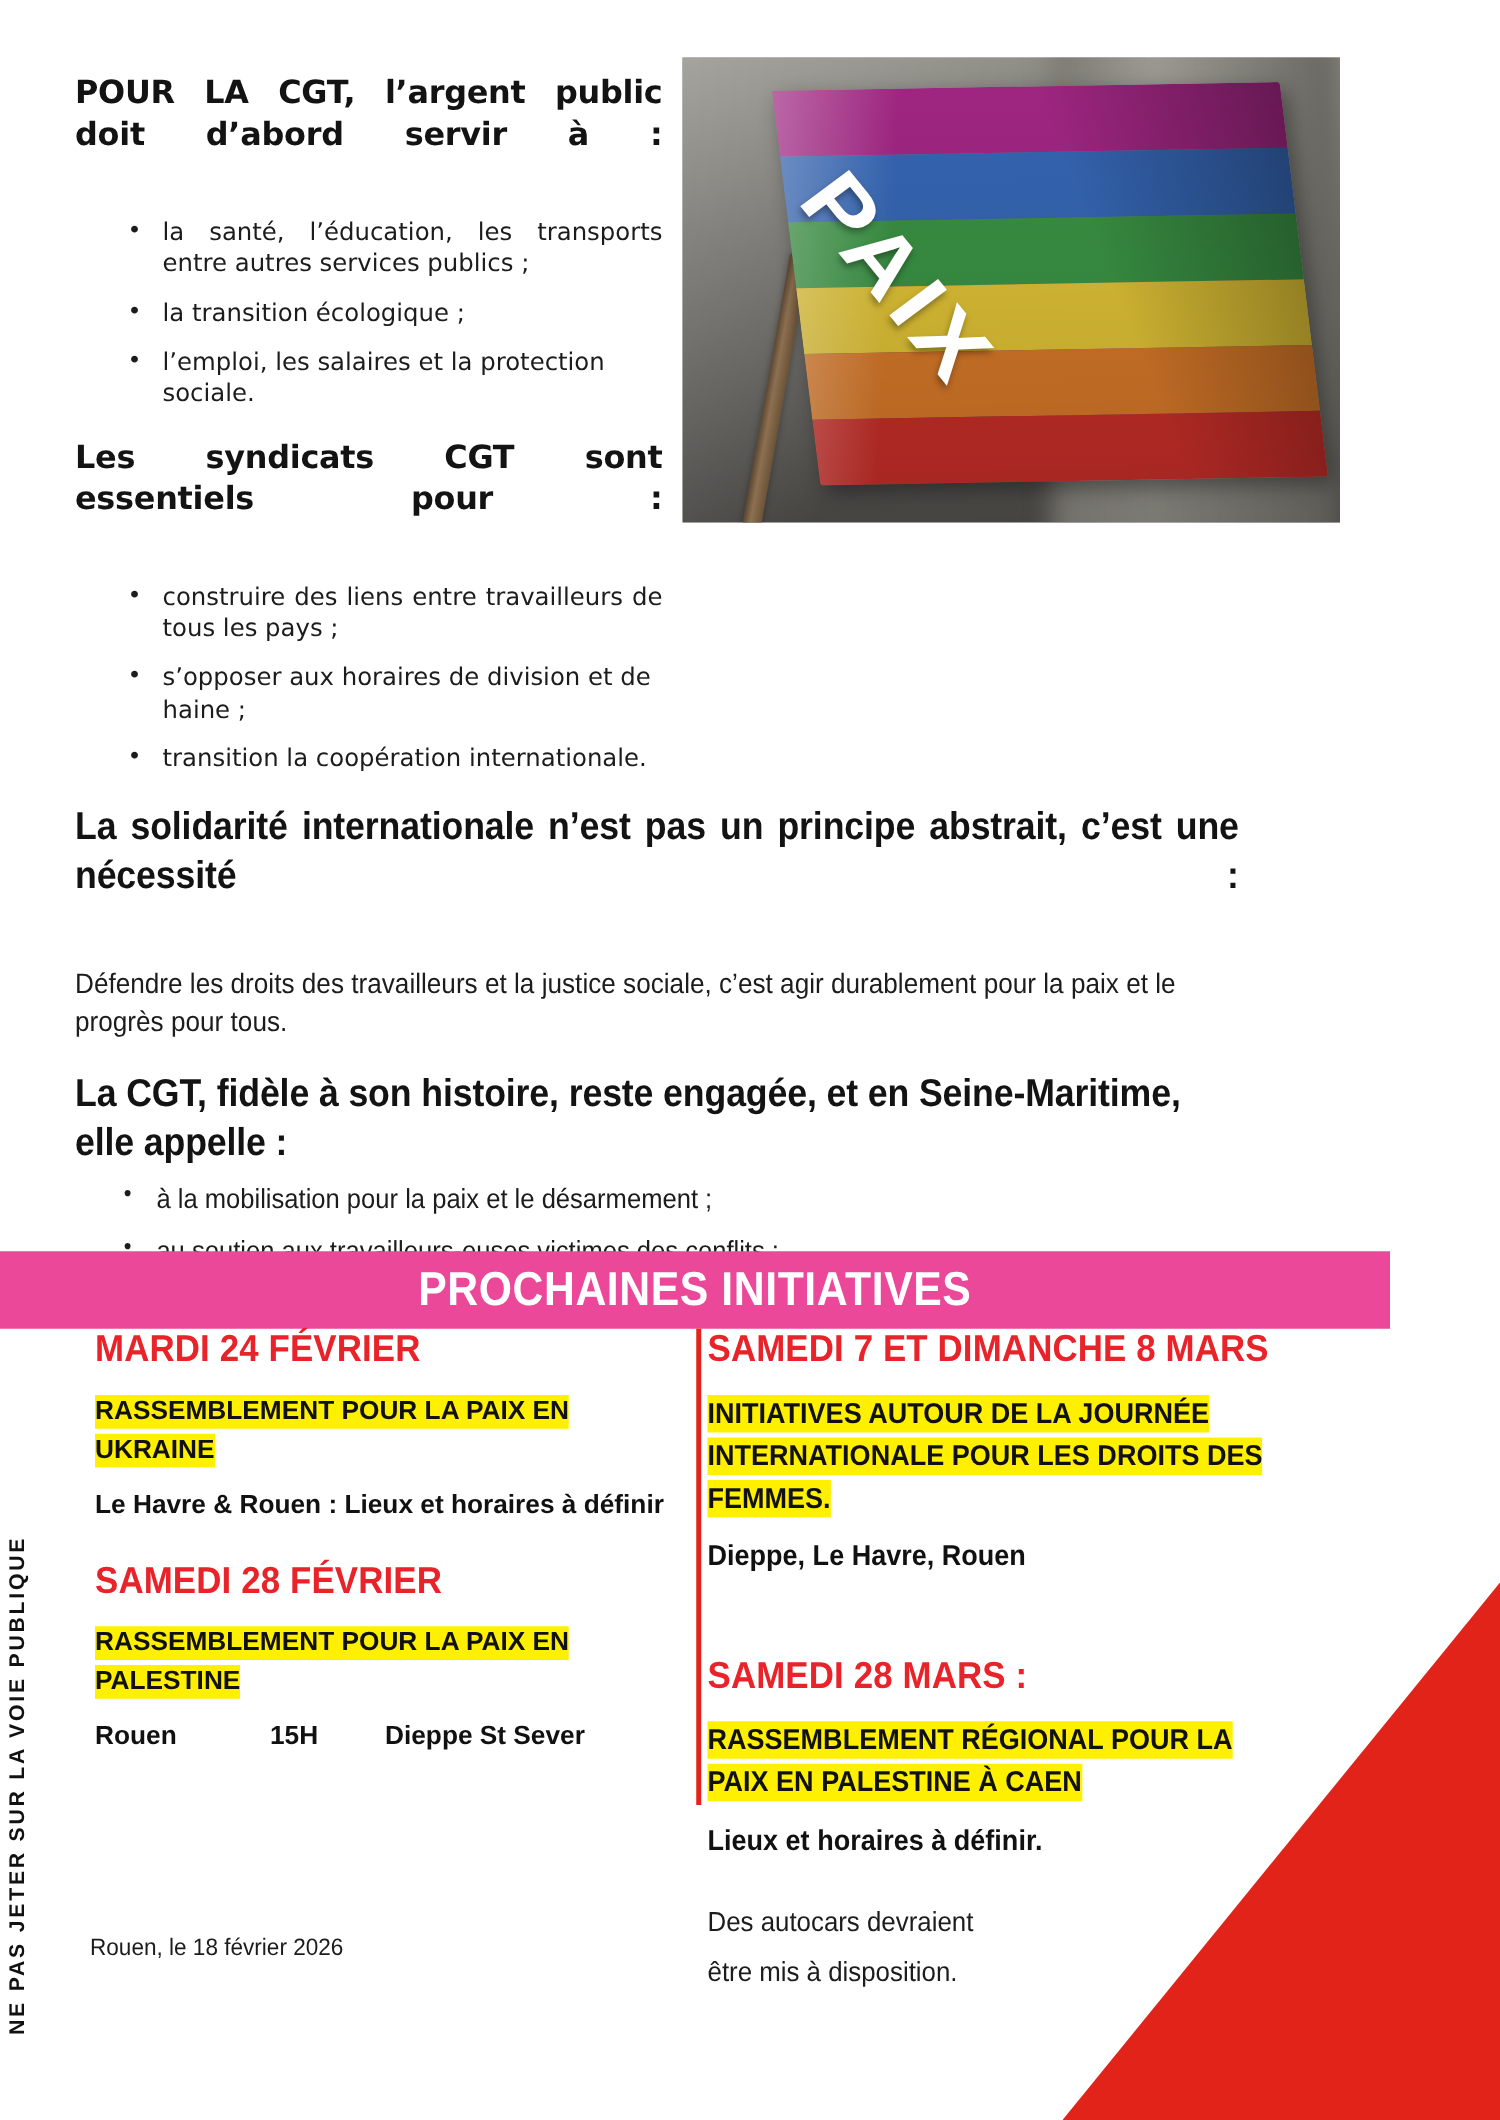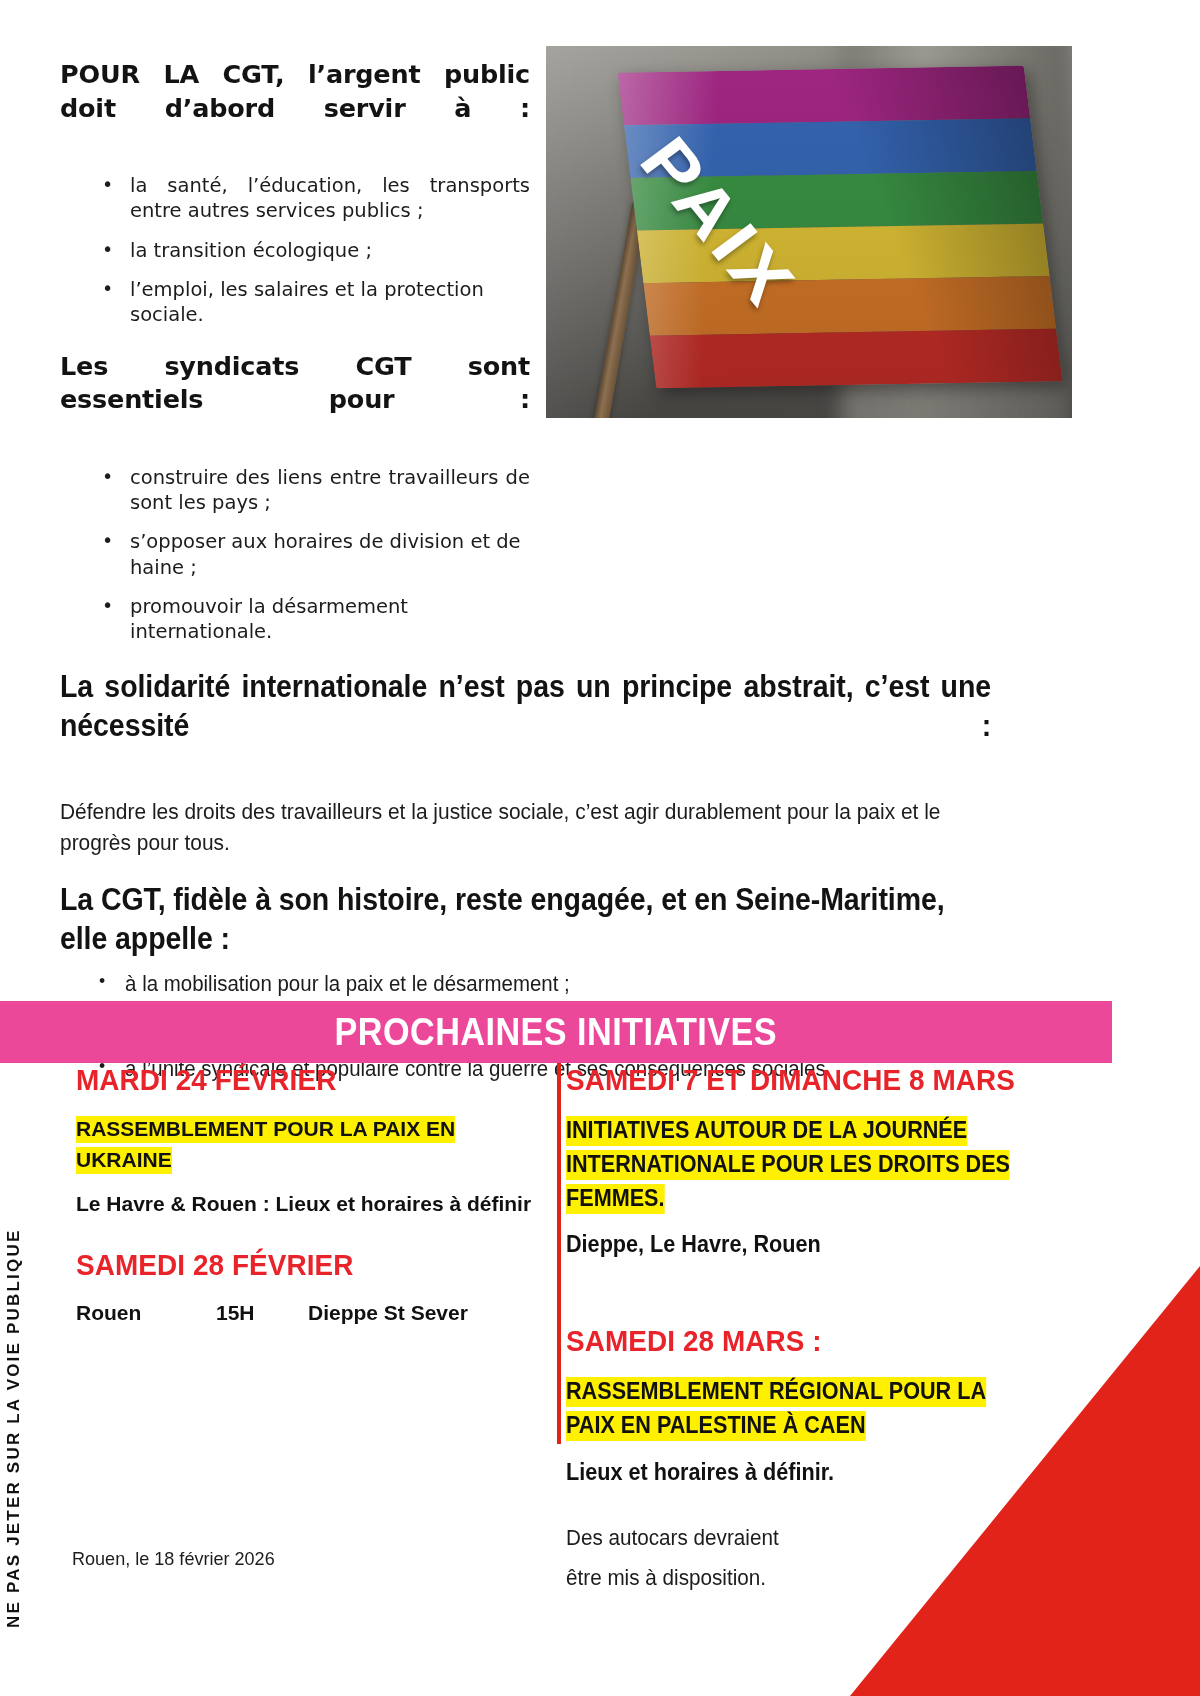--- a/index.html
+++ b/index.html
@@ -369,23 +369,23 @@
       <ul class="bullets wide">
         <li>la santé, l’éducation, les transports entre autres services publics ;</li>
         <li class="nojust">la transition écologique ;</li>
         <li class="nojust">l’emploi, les salaires et la protection sociale.</li>
       </ul>
     </div>
 
     <div class="col-left-top">
       <h2 class="wide justify-head">Les syndicats CGT sont essentiels pour :</h2>
       <ul class="bullets wide">
-        <li>construire des liens entre travailleurs de sont les pays ;</li>
+        <li>construire des liens entre travailleurs de tous les pays ;</li>
         <li class="nojust">s’opposer aux horaires de division et de haine ;</li>
-        <li class="nojust">promouvoir la désarmement internationale.</li>
+        <li class="nojust">transition la coopération internationale.</li>
       </ul>
     </div>
 
     <div>
       <h2 class="cond justify-head">La solidarité internationale n’est pas un principe abstrait, c’est une nécessité :</h2>
       <p class="body-narrow">Défendre les droits des travailleurs et la justice sociale, c’est agir durablement pour la paix et le progrès pour tous.</p>
     </div>
 
     <div>
       <h2 class="cond">La CGT, fidèle à son histoire, reste engagée, et en Seine-Maritime, elle appelle :</h2>
@@ -408,20 +408,21 @@
     <div class="col col-left">
 
       <div class="ev">
         <div class="ev-date">MARDI 24 FÉVRIER</div>
         <div class="ev-title"><span class="hl">RASSEMBLEMENT POUR LA PAIX EN UKRAINE</span></div>
         <div class="ev-place">Le Havre &amp; Rouen : Lieux et horaires à définir</div>
       </div>
 
       <div class="ev">
         <div class="ev-date">SAMEDI 28 FÉVRIER</div>
+        <div class="ev-title"><span class="hl">RASSEMBLEMENT POUR LA PAIX EN PALESTINE</span></div>
         <div class="ev-place nojust rouen-line">
           <span class="c1">Rouen</span>
           <span class="c2">15H</span>
           <span>Dieppe St Sever</span>
         </div>
       </div>
 
     </div>
 
     <div class="col col-right">

